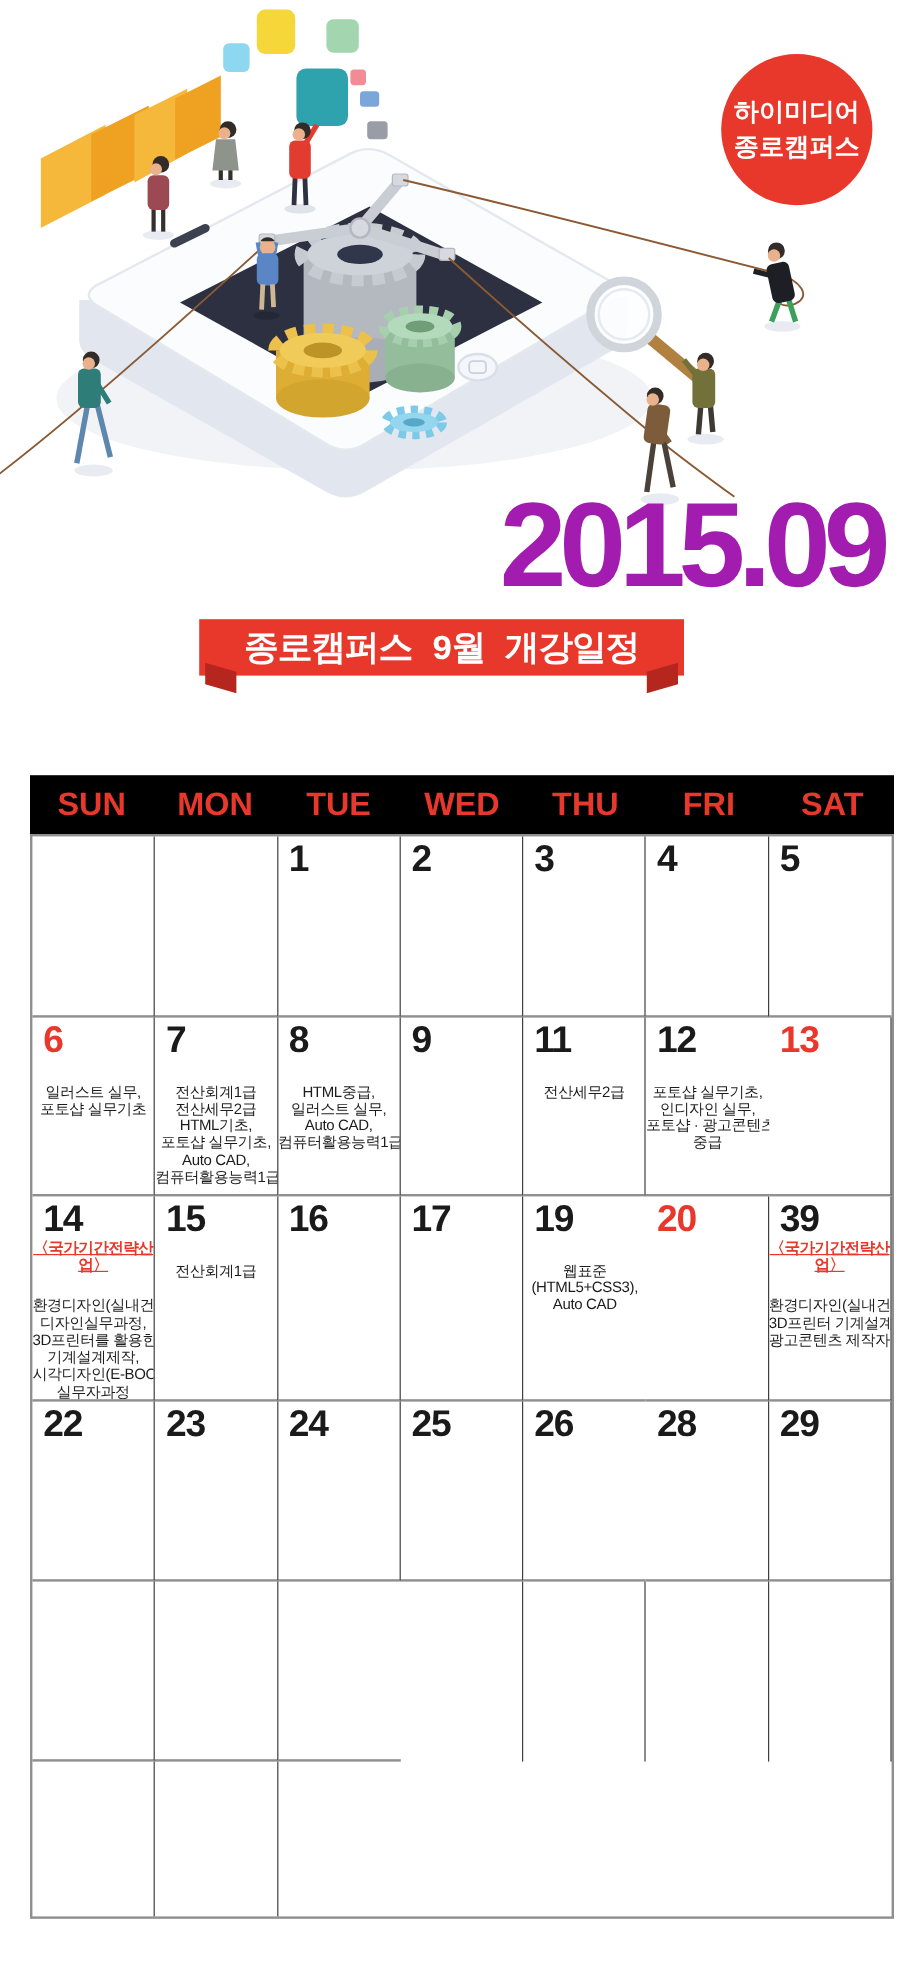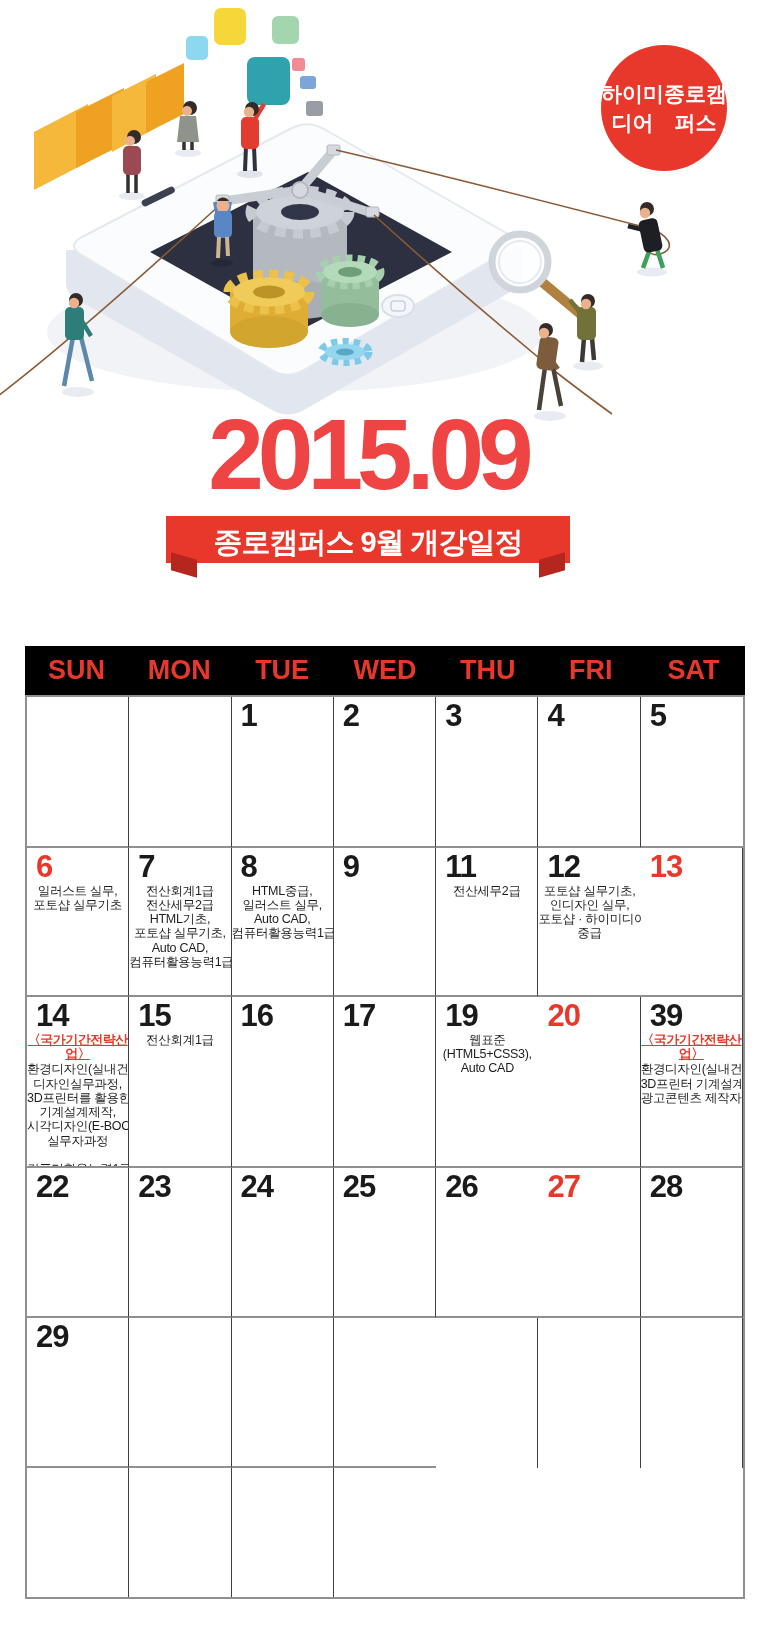--- a/index.html
+++ b/index.html
@@ -4,31 +4,31 @@
 <style>
   html,body{margin:0;padding:0;}
   body{
     width:770px;height:1645px;background:#ffffff;position:relative;
     font-family:"Liberation Sans","DejaVu Sans",sans-serif;color:#1c1c1c;
     overflow:hidden;
   }
   .hero{position:absolute;top:0;left:0;}
   .badge{
     position:absolute;left:601px;top:45px;width:126px;height:126px;border-radius:50%;
-    background:var(--accent);color:#fff;display:flex;flex-direction:row;
+    background:var(--accent);color:#fff;display:flex;flex-direction:column;
     align-items:center;justify-content:center;font-weight:bold;font-size:21px;line-height:1.4;
     letter-spacing:0px;text-align:center;
   }
   .title{
-    position:absolute;top:404px;left:0;width:736px;margin:0;text-align:center;
-    font-size:100px;font-weight:bold;letter-spacing:-6px;color:#ef4444;line-height:1;
+    position:absolute;top:404px;left:0;width:736px;margin:0;text-align:right;
+    font-size:100px;font-weight:bold;letter-spacing:-6px;color:#a21caf;line-height:1;
   }
   .ribbon{
     position:absolute;top:516px;left:166px;width:404px;height:47px;background:var(--accent);
-    display:flex;align-items:flex-end;justify-content:center;z-index:2;
+    display:flex;align-items:center;justify-content:center;z-index:2;font-family:Liberation Mono, monospace;
   }
   .ribbon span{color:#fff;font-weight:bold;font-size:29px;letter-spacing:-1px;}
   .fold{position:absolute;bottom:-11px;width:26px;height:18px;background:var(--accent-dark);z-index:-1;}
   .fold.left{left:5px;transform:skewY(16deg);}
   .fold.right{right:5px;transform:skewY(-16deg);}
 
   .calendar{position:absolute;left:25px;top:646px;width:720px;}
   .cal-header{
     display:grid;grid-template-columns:repeat(7,1fr);background:var(--header-bg);
     height:49px;align-items:center;
@@ -49,21 +49,21 @@
   .day-num{
     font-size:31px;font-weight:bold;line-height:1.05;padding-left:9px;color:#1a1a1a;
     letter-spacing:-1px;
   }
   .day-num.sun{color:var(--accent);}
   .ev-label{
     color:var(--accent);font-weight:bold;font-size:13px;text-align:center;line-height:1.15;
     letter-spacing:-0.5px;
     text-decoration:underline;
   }
-  .events{font-size:12.5px;line-height:1.14;text-align:center;color:var(--ink);margin-top:0;letter-spacing:-0.3px;}
+  .events{font-size:12.5px;line-height:1.14;text-align:center;color:var(--ink);margin-top:19px;letter-spacing:-0.3px;}
   .ev-line{white-space:nowrap;}
 </style>
 </head>
 <body>
 
 <svg class="hero" width="770" height="430" viewBox="0 0 770 430">
   <ellipse cx="295" cy="332" rx="248" ry="60" fill="#f1f3f7"></ellipse>
 
   <g>
     <path d="M66,250 L66,284 Q66,293 78,300 L272,410 Q288,419 304,410 L512,291 Q523,285 523,276 L523,247 Z" fill="#e2e7ef"></path>
@@ -301,21 +301,21 @@
         <div class="day-num">11</div>
         <div class="events">
           <div class="ev-line">전산세무2급</div>
         </div>
       </div>
       <div class="cell last-col">
         <div class="day-num">12</div>
         <div class="events">
           <div class="ev-line">포토샵 실무기초,</div>
           <div class="ev-line">인디자인 실무,</div>
-          <div class="ev-line">포토샵 · 하이미디어</div>
+          <div class="ev-line">포토샵 · 광고콘텐츠</div>
           <div class="ev-line">중급</div>
         </div>
       </div>
       <div class="cell">
         <div class="day-num sun">13</div>
       </div>
       <div class="cell">
         <div class="day-num">14</div>
         <div class="ev-label">〈국가기간전략산업〉</div>
         <div class="events">
@@ -370,23 +370,20 @@
       <div class="cell">
         <div class="day-num">24</div>
       </div>
       <div class="cell">
         <div class="day-num">25</div>
       </div>
       <div class="cell last-col">
         <div class="day-num">26</div>
       </div>
       <div class="cell">
-        <div class="day-num sun">27</div>
-      </div>
-      <div class="cell">
         <div class="day-num">28</div>
       </div>
       <div class="cell">
         <div class="day-num">29</div>
       </div>
       <div class="cell"></div>
       <div class="cell"></div>
       <div class="cell last-col"></div>
       <div class="cell last-row"></div>
       <div class="cell last-row"></div>

